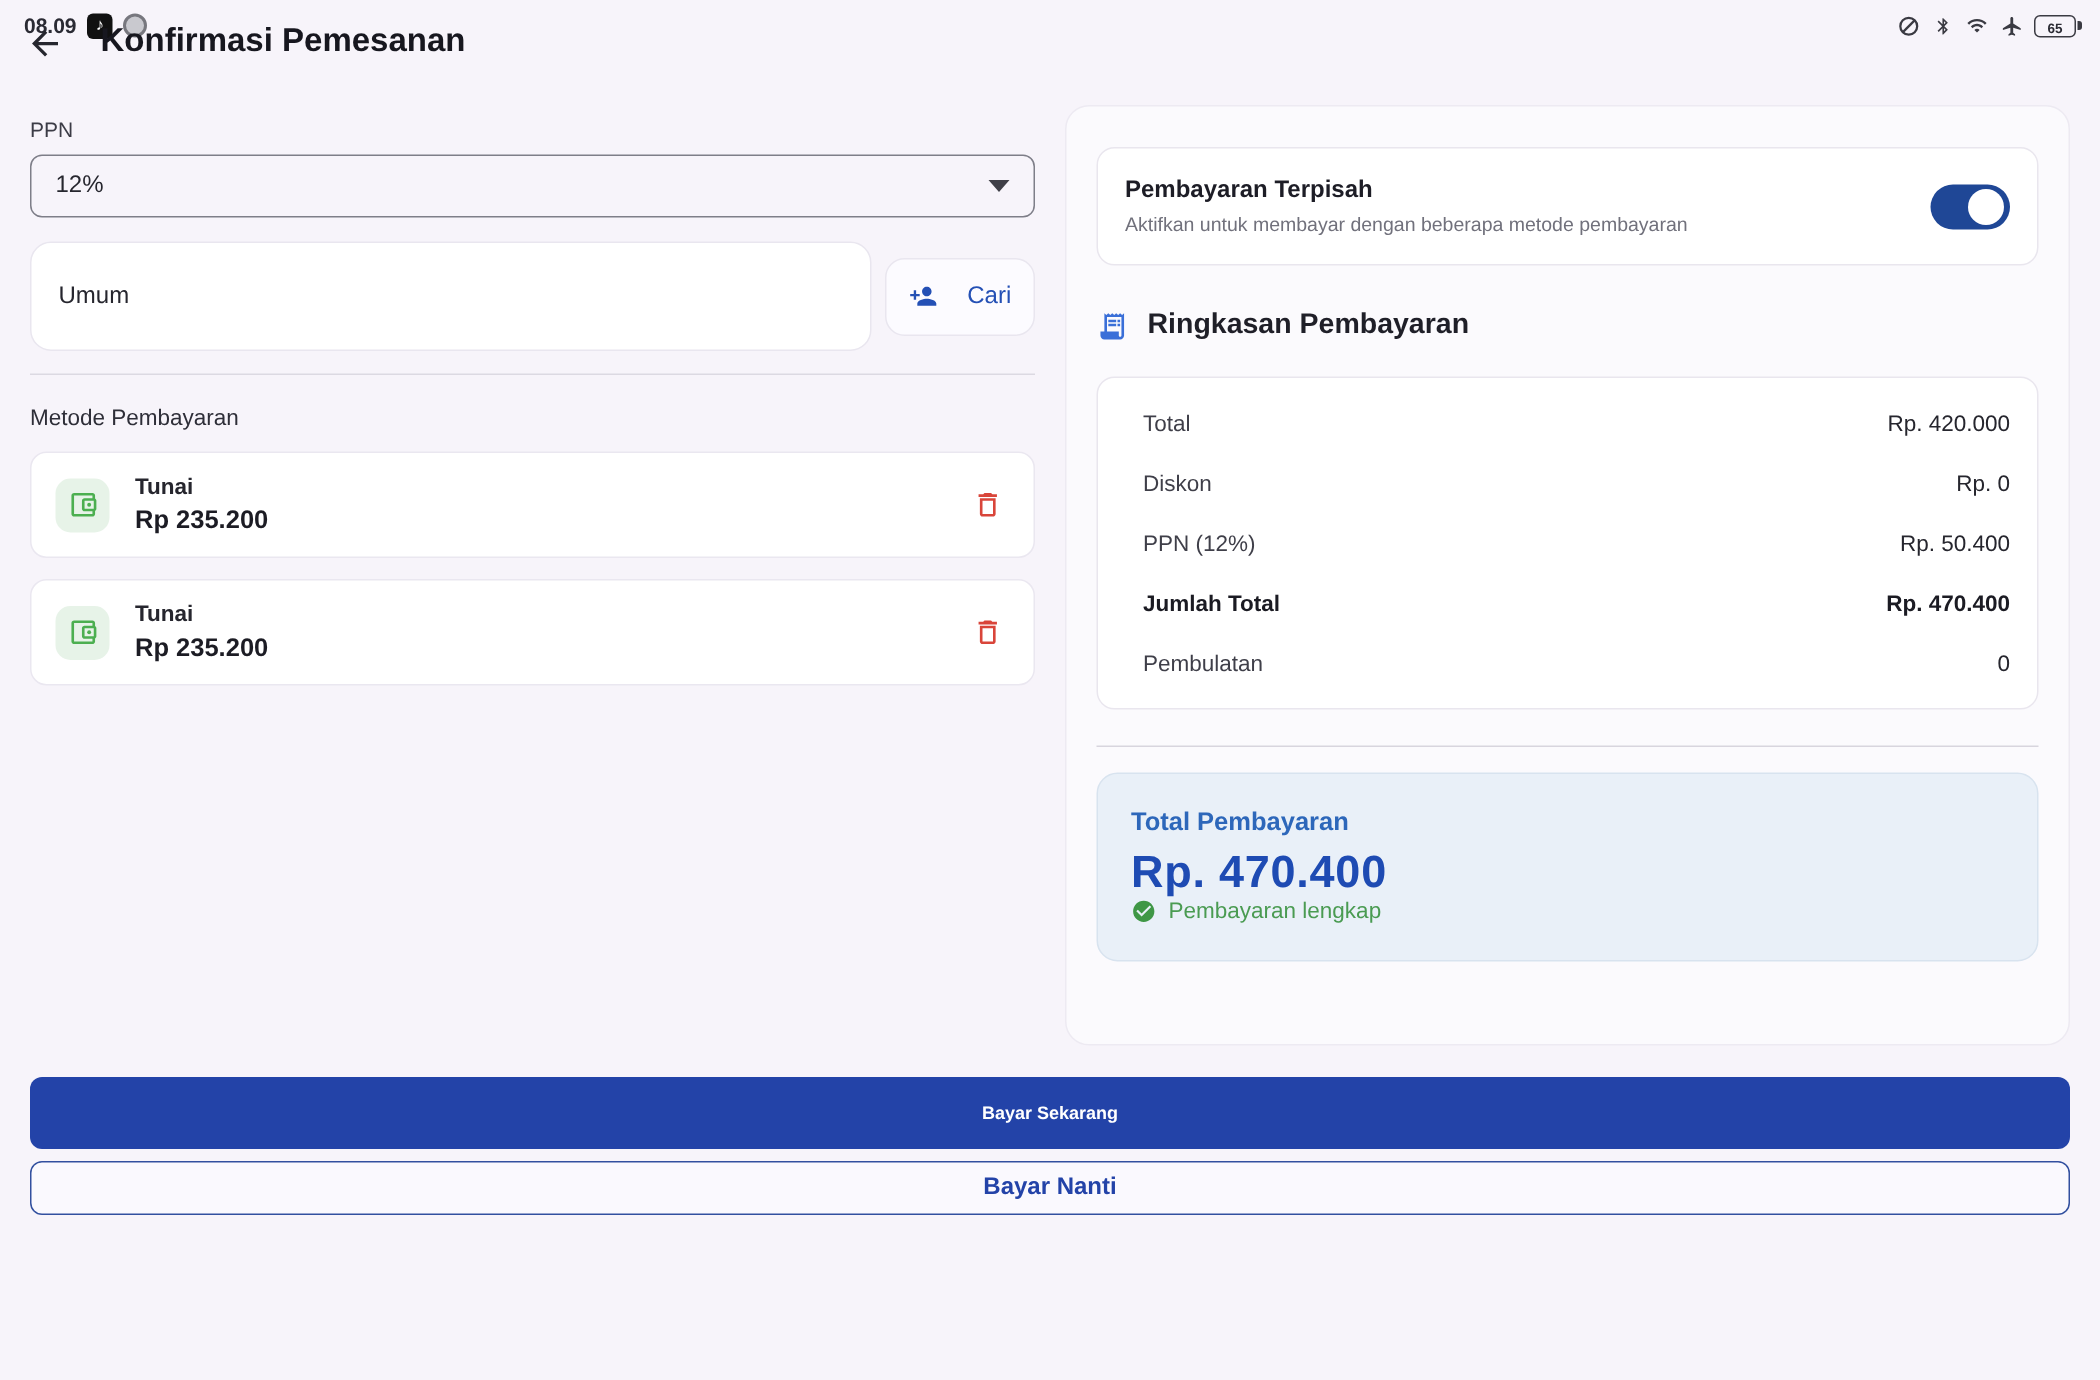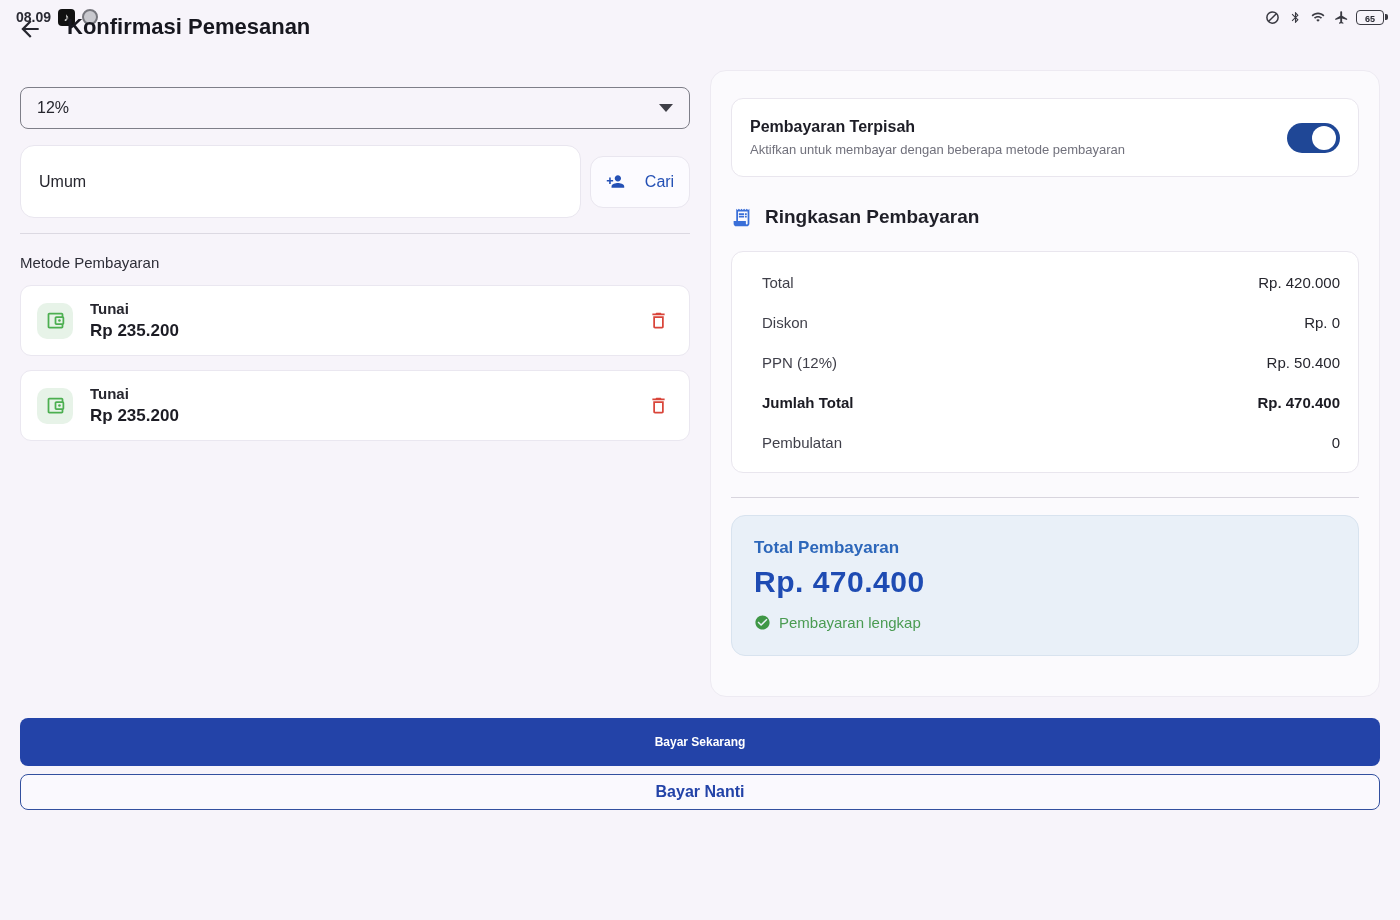--- a/index.html
+++ b/index.html
@@ -116,21 +116,21 @@
   .sum-row .lbl { color:#3f3f49;margin-left:12px; }
   .sum-row .val { color:#26262e; }
   .sum-row.bold .lbl, .sum-row.bold .val { font-weight:700; color:#1b1b23; }
   .right-divider { margin-top:24px; border-top:1px solid #d8d5de; }
   .total-card {
     margin-top:17px; background:#e9f0f8; border:1px solid #d8e3ef; border-radius:14px;
     padding:22px 22px 24px;
   }
   .total-label { font-size:17px; font-weight:600; color:#2d67ba; }
   .total-amount { margin-top:7px; font-size:30px; font-weight:800; color:#1e4bb3; letter-spacing:0.5px; }
-  .total-status { margin-top:15px; display:flex; align-items:center; gap:8px;
+  .total-status { display:flex; align-items:center; gap:8px;
     font-size:15px; font-weight:500; color:#4a9b52; }
 
   
   .btn-primary {
     position:absolute; left:20px; top:718px; width:1360px; height:48px;
     background:#2343a8; border:none; border-radius:8px;
     color:#fff; font-size:12px; font-weight:600; cursor:pointer;
     font-family:"Liberation Sans",sans-serif;
   }
   .btn-outline {
@@ -180,20 +180,21 @@
   </div>
 
   <div class="back-btn">
     <svg width="26" height="26" viewBox="0 0 24 24" fill="#26262e">
         <path d="M20 11H7.83l5.59-5.59L12 4l-8 8 8 8 1.41-1.41L7.83 13H20v-2z"></path>
       </svg>
   </div>
   <div class="page-title">Konfirmasi Pemesanan</div>
 
   <div class="left-col">
+    <div class="field-label">PPN</div>
     <div class="select">
       <span>12%</span>
       <span class="chevron-down"></span>
     </div>
 
     <div class="customer-row">
       <input class="text-input" type="text" value="Umum" style="">
       <button class="search-btn">
         <svg width="19" height="19" viewBox="0 0 24 24" fill="#2450b5">
             <path d="M15 12c2.21 0 4-1.79 4-4s-1.79-4-4-4-4 1.79-4 4 1.79 4 4 4zm-9-2V7H4v3H1v2h3v3h2v-3h3v-2H6zm9 4c-2.67 0-8 1.34-8 4v2h16v-2c0-2.66-5.33-4-8-4z"></path>

